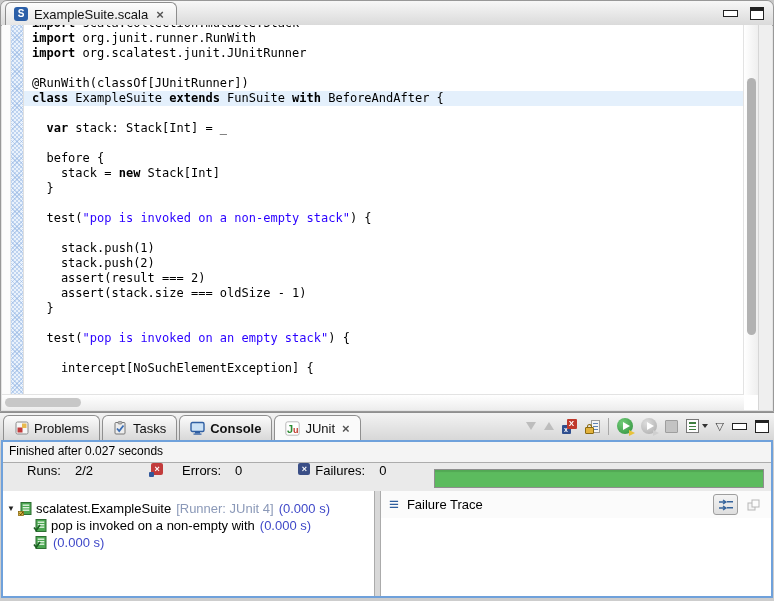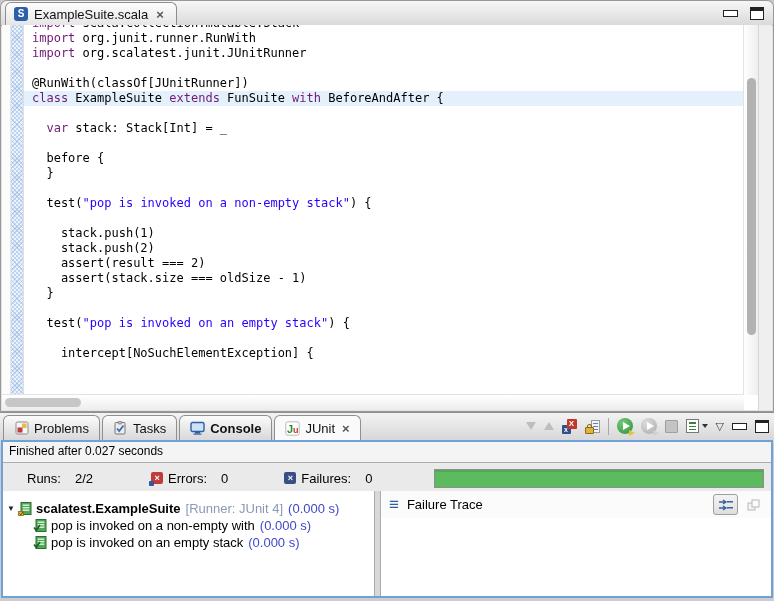--- a/index.html
+++ b/index.html
@@ -25,21 +25,21 @@
   .editor-body{position:absolute;top:24px;left:1px;right:1px;bottom:1px;background:#fff;overflow:hidden}
   .ruler-a{position:absolute;left:0;top:0;bottom:15px;width:8px;background:#FCFCFC;border-right:1px solid #E8E8E8}
   .ruler-h{position:absolute;left:9px;top:0;bottom:15px;width:12px;border-right:1px solid #DFDFDF;
            background-color:#EAF2FC;
            background-image:repeating-linear-gradient(45deg,rgba(125,165,220,.40) 0 1px,transparent 1px 3px),
                             repeating-linear-gradient(-45deg,rgba(125,165,220,.40) 0 1px,transparent 1px 3px)}
   .code-wrap{position:absolute;left:22px;right:28px;top:0;bottom:15px;overflow:hidden;background:#fff}
   .code{font-family:"DejaVu Sans Mono",monospace;font-size:12px;line-height:15px;margin-top:-9px}
   .cl{height:15px;white-space:pre;padding-left:8px}
   .cl.hl{background:#E4F0FC}
-  .k{color:#701a75;font-weight:normal}
+  .k{color:#000000;font-weight:bold}
   .s{color:#2A00FF}
   .d{color:#000}
 
   .vscroll{position:absolute;right:13px;top:0;bottom:15px;width:15px;border-left:1px solid #E3E3E3;
            background:linear-gradient(90deg,#FFFFFF,#EDEDED)}
   .vthumb{position:absolute;left:3px;top:53px;width:9px;height:257px;background:#B2B2B2;border-radius:5px}
   .overview{position:absolute;right:0;top:0;bottom:0;width:13px;background:#EFEFEF;border-left:1px solid #D6D6D6}
   .hscroll{position:absolute;left:0;right:28px;bottom:0;height:15px;border-top:1px solid #E3E3E3;
            background:linear-gradient(#FFFFFF,#EDEDED)}
   .hthumb{position:absolute;left:3px;top:3px;width:76px;height:9px;background:#C7C7C7;border-radius:5px}
@@ -87,38 +87,38 @@
   .ico-history::before{content:"";position:absolute;left:2px;right:2px;top:2px;height:8px;
         background:repeating-linear-gradient(#3E7F3E 0 1.5px,transparent 1.5px 3.5px)}
   .dd-arrow{width:0;height:0;border-left:3.5px solid transparent;border-right:3.5px solid transparent;
         border-top:4px solid #333;margin-left:-4px}
   .view-menu{font-size:11px;color:#333;line-height:11px}
 
   .junit-view{position:absolute;left:1px;right:1px;top:27px;bottom:3px;box-sizing:border-box;
               border:2px solid #6FA1DB;background:#fff}
   .status-line{height:18px;background:#F4F4F4;border-bottom:1px solid #ACACAC;font-size:12px;
                color:#000;padding:2px 0 0 6px}
-  .counters{position:relative;height:30px;background:#EAEAEA;display:flex;align-items:center;
+  .counters{position:relative;height:30px;background:#EAEAEA;display:flex;align-items:flex-start;
             font-size:13px;color:#000;border-bottom:1px solid #D8D8D8}
   .cnt-ico{width:12px;height:12px;border-radius:2px;color:#fff;font:bold 9px/12px "Liberation Sans",sans-serif;
            text-align:center;position:relative}
   .cnt-ico.err{background:#C23B3B}
   .cnt-ico.err::before{content:"";position:absolute;left:-2px;bottom:-2px;width:5px;height:5px;background:#32589B;border-radius:1px}
   .cnt-ico.fail{background:#3A4E86}
   .progress{position:absolute;right:7px;top:6px;width:328px;height:17px;border:1px solid #8E8E8E;
             box-shadow:inset 0 2px 1px rgba(0,0,0,.10)}
 
   .panes{position:absolute;top:49px;left:0;right:0;bottom:0;display:flex}
   .tree-pane{width:372px;box-sizing:border-box;background:#fff;border-right:1px solid #ABABAB;
              padding-top:9px;overflow:hidden}
   .trow{height:17px;display:flex;align-items:center;font-size:13px;white-space:nowrap}
   .twisty{width:11px;margin-left:4px;font-size:8px;color:#222}
   .ticon{width:15px;height:15px;display:inline-flex;align-items:center;justify-content:center}
   .tname{margin-left:3px;color:#000}
-  .tname.bold{font-weight:bold}
+  .tname.bold{font-weight:normal}
   .runner{color:#8B99B8;margin-left:5px}
   .ttime{color:#3F48C8;margin-left:5px}
   .indent{margin-left:30px}
   .sash{width:5px;background:#D8D8D8;border-right:1px solid #ABABAB}
   .trace-pane{flex:1;background:#fff;display:flex;flex-direction:column;overflow:hidden}
   .trace-header{height:27px;display:flex;align-items:center;gap:8px;padding:0 5px 0 8px;background:#FBFBFB}
   .hamburger{color:#2E5E9E;font-size:17px;font-weight:bold;line-height:17px}
   .trace-title{font-size:13px;font-weight:normal;color:#000}
   .trace-tools{margin-left:auto;display:flex;gap:3px;align-items:center}
   .tool-btn{width:25px;height:21px;border:1px solid #9E9E9E;border-radius:3px;box-sizing:border-box;
@@ -149,20 +149,21 @@
           <div class="cl"><span class="k">import</span><span class="d"> scala.collection.mutable.Stack</span></div>
           <div class="cl"><span class="k">import</span><span class="d"> org.junit.runner.RunWith</span></div>
           <div class="cl"><span class="k">import</span><span class="d"> org.scalatest.junit.JUnitRunner</span></div>
           <div class="cl"></div>
           <div class="cl"><span class="d">@RunWith(classOf[JUnitRunner])</span></div>
           <div class="cl hl"><span class="k">class</span><span class="d"> ExampleSuite </span><span class="k">extends</span><span class="d"> FunSuite </span><span class="k">with</span><span class="d"> BeforeAndAfter {</span></div>
           <div class="cl"></div>
           <div class="cl"><span class="d">  </span><span class="k">var</span><span class="d"> stack: Stack[Int] = _</span></div>
           <div class="cl"></div>
           <div class="cl"><span class="d">  before {</span></div>
+          <div class="cl"><span class="d">    stack = </span><span class="k">new</span><span class="d"> Stack[Int]</span></div>
           <div class="cl"><span class="d">  }</span></div>
           <div class="cl"></div>
           <div class="cl"><span class="d">  test(</span><span class="s">"pop is invoked on a non-empty stack"</span><span class="d">) {</span></div>
           <div class="cl"></div>
           <div class="cl"><span class="d">    stack.push(1)</span></div>
           <div class="cl"><span class="d">    stack.push(2)</span></div>
           <div class="cl"><span class="d">    assert(result === 2)</span></div>
           <div class="cl"><span class="d">    assert(stack.size === oldSize - 1)</span></div>
           <div class="cl"><span class="d">  }</span></div>
           <div class="cl"></div>
@@ -255,21 +256,21 @@
       <span class="btn-max"></span>
     </div>
   </div>
 
   <div class="junit-view">
     <div class="status-line">Finished after 0.027 seconds</div>
     <div class="counters">
       <span style="margin-left:24px">Runs:</span>
       <span style="margin-left:14px">2/2</span>
       <span class="cnt-ico err" style="margin-left:58px">×</span>
-      <span style="margin-left:5px">Errors:</span>
+      <span style="margin-left:19px">Errors:</span>
       <span style="margin-left:14px">0</span>
       <span class="cnt-ico fail" style="margin-left:56px">×</span>
       <span style="margin-left:5px">Failures:</span>
       <span style="margin-left:14px">0</span>
       <span class="progress" style="background: rgb(92, 187, 94);"></span>
     </div>
     <div class="panes">
       <div class="tree-pane">
           <div class="trow">
             <span class="twisty">▼</span>
@@ -305,21 +306,20 @@
             <span class="indent"></span>
             <span class="ticon">
               <svg width="15" height="15" viewBox="0 0 15 15">
                 <rect x="3" y="1.5" width="10" height="12" fill="#4CA852" stroke="#2E6F33"></rect>
                 <rect x="4.7" y="3.5" width="6.6" height="1.4" fill="#DFF2DF"></rect>
                 <rect x="4.7" y="6" width="6.6" height="1.4" fill="#DFF2DF"></rect>
                 <rect x="4.7" y="8.5" width="6.6" height="1.4" fill="#DFF2DF"></rect>
                 <path d="M1 9.5 l2.2 2.8 L7 7" stroke="#1C5E22" stroke-width="1.6" fill="none"></path>
               </svg>
             </span>
-            <span class="tname">pop is invoked on an empty stack</span>
             <span class="ttime">(0.000 s)</span>
           </div>
         </div>
       <div class="sash"></div>
       <div class="trace-pane">
         <div class="trace-header">
           <span class="hamburger">≡</span>
           <span class="trace-title">Failure Trace</span>
           <span class="trace-tools">
             <span class="tool-btn">

